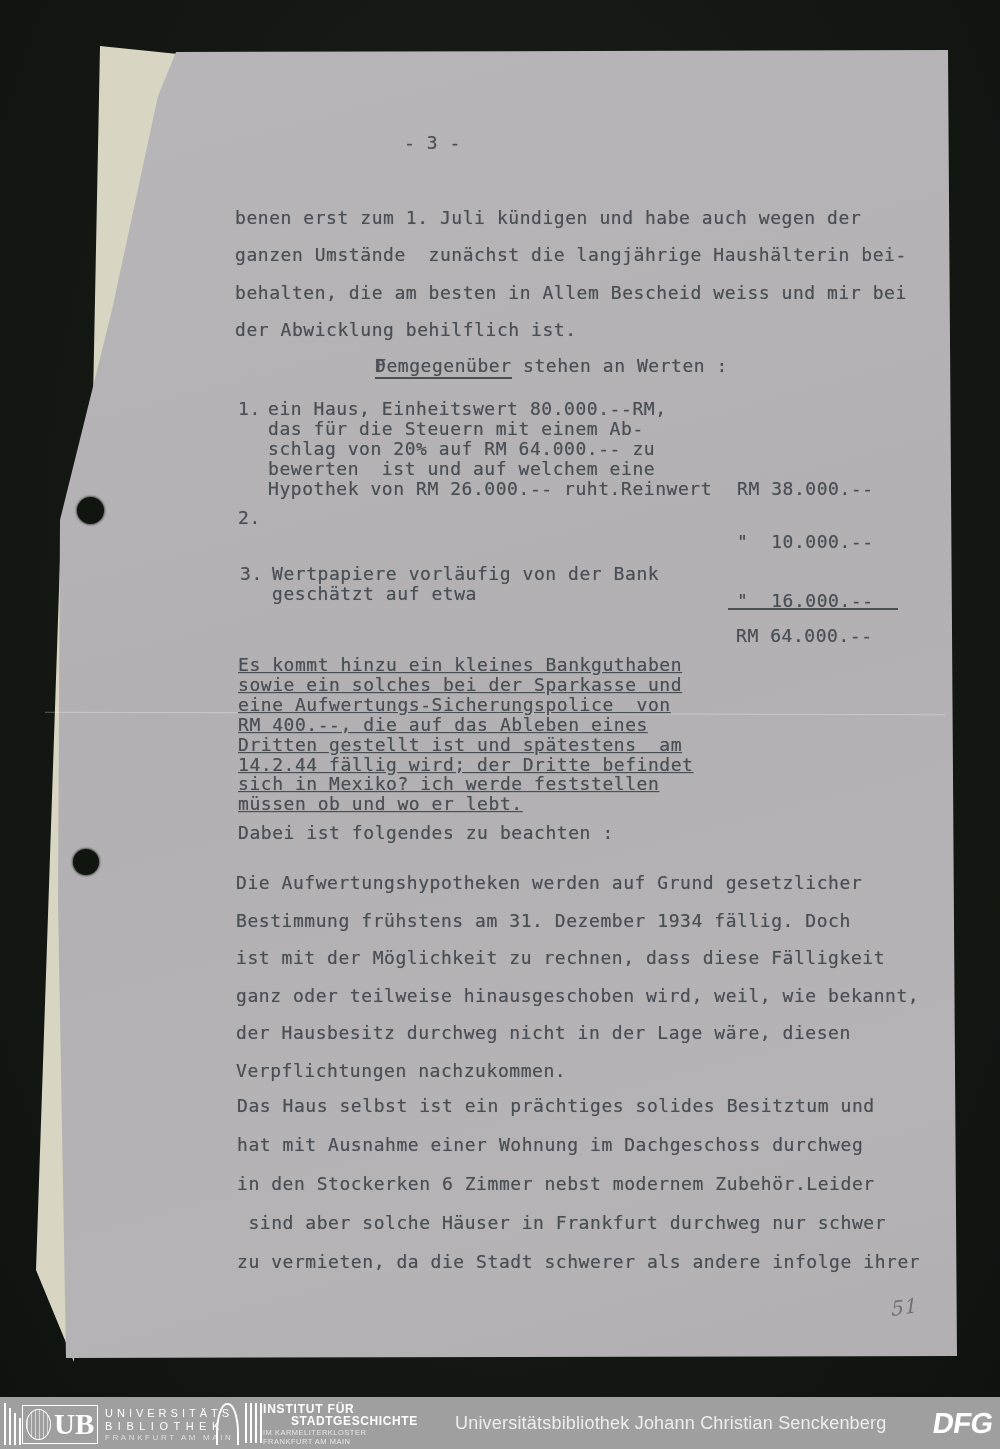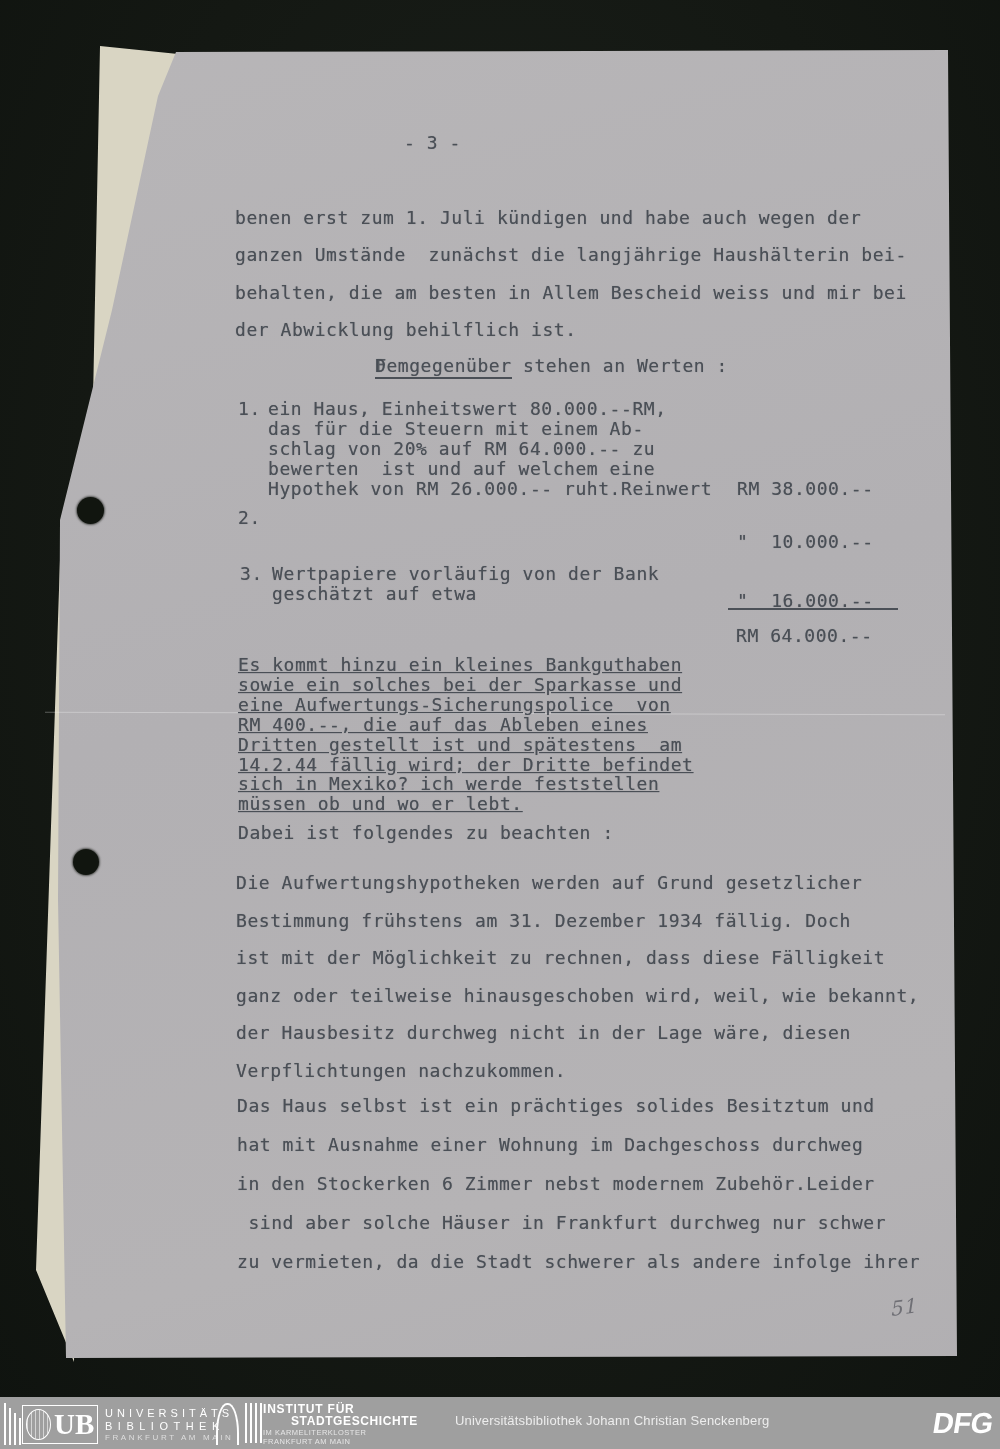--- a/index.html
+++ b/index.html
@@ -67,21 +67,21 @@
   #ubt3{top:36px;font-size:8px;letter-spacing:2.6px;color:#dedede;}
   #inst-arch{position:absolute;left:216px;top:6px;width:19px;height:40px;
     border:2.5px solid #fff;border-bottom:none;border-radius:11px 11px 0 0/30px 30px 0 0;}
   #inst-bars{left:245px;}
   #inst-bars i{height:40px;}
   .instt{position:absolute;left:263px;white-space:nowrap;}
   #instt1{top:5px;font-size:12px;font-weight:bold;letter-spacing:.8px;}
   #instt2{top:17px;font-size:12px;font-weight:bold;letter-spacing:.6px;padding-left:28px;}
   #instt3{top:31px;font-size:7.5px;color:#e6e6e6;letter-spacing:.5px;}
   #instt4{top:40px;font-size:7.5px;color:#e6e6e6;letter-spacing:.5px;}
-  #libname{position:absolute;left:455px;top:16px;font-size:13px;color:#ededed;letter-spacing:.2px;}
+  #libname{position:absolute;left:455px;top:16px;font-size:18px;color:#ededed;letter-spacing:.2px;}
   #dfg{position:absolute;left:933px;top:10px;font-size:29px;font-weight:900;
     transform:skewX(-9deg);letter-spacing:-0.5px;}
 </style>
 </head>
 <body>
 
 <div id="screen">
 
   <div class="paper-under"></div>
   <div class="paper"></div>

